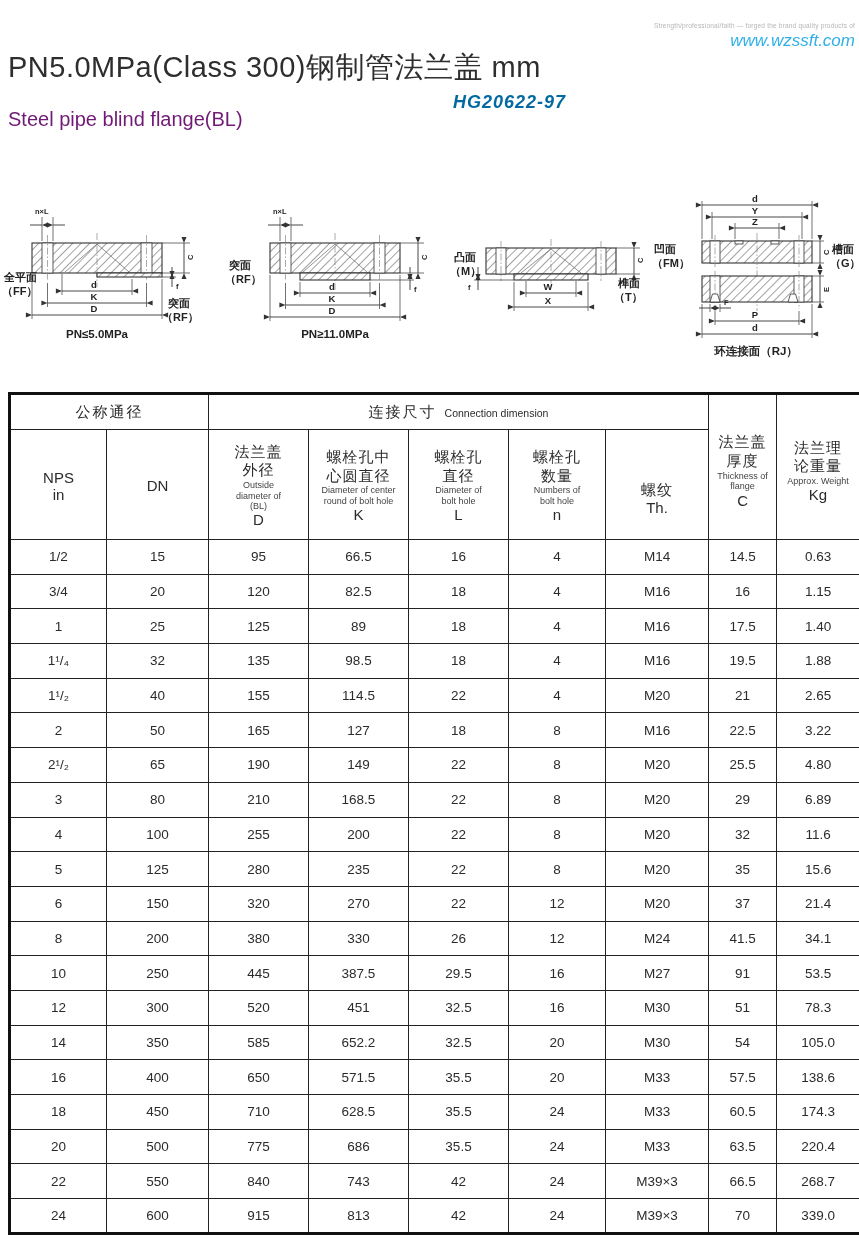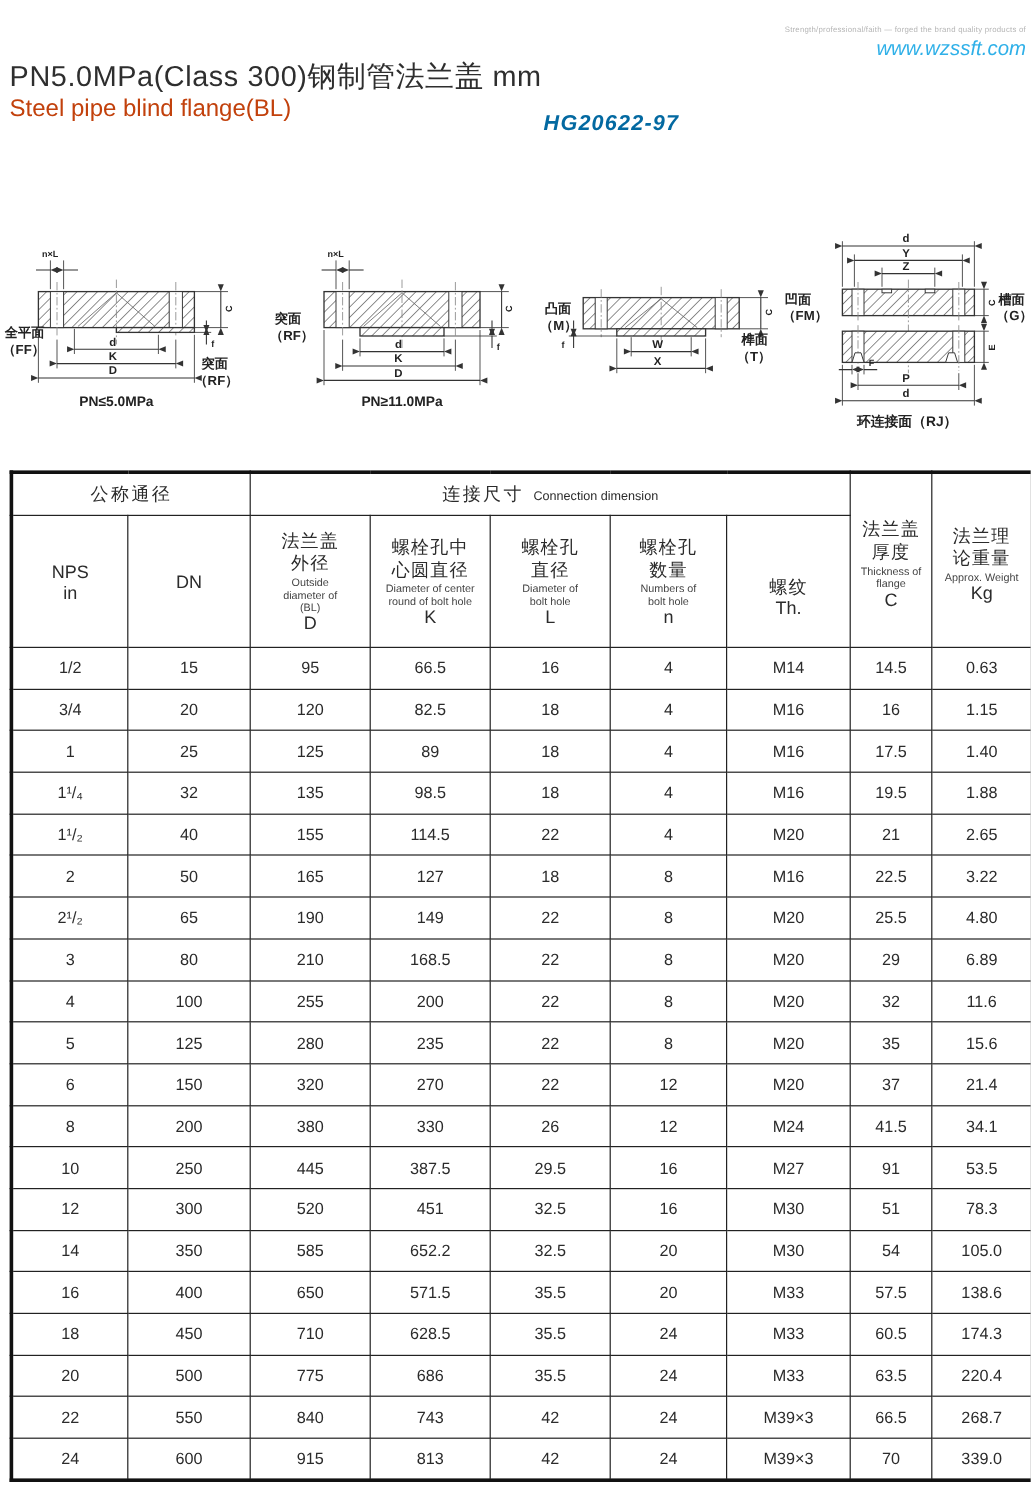--- a/index.html
+++ b/index.html
@@ -1,21 +1,21 @@
 <!DOCTYPE html>
 <html><head>
 <meta charset="utf-8">
 <style>
   html,body{margin:0;padding:0;background:#fff;}
   .page{position:relative;width:859px;height:1251px;background:#fff;overflow:hidden;
         font-family:"Liberation Sans","DejaVu Sans",sans-serif;color:#2b2b2b;margin-top:20px;}
   .tagline{position:absolute;top:2px;right:4px;font-size:6.5px;color:#b5b5b5;letter-spacing:.2px;}
   .website{position:absolute;top:11px;right:4px;font-size:17px;font-style:italic;color:#2fb0e8;font-weight:500;}
-  .title{position:absolute;left:8px;top:28px;font-size:24px;font-weight:500;color:#2e2e2e;letter-spacing:.5px;white-space:nowrap;}
-  .subtitle{position:absolute;left:8px;top:60px;font-size:20px;color:#c2410c;}
+  .title{position:absolute;left:8px;top:28px;font-size:29px;font-weight:500;color:#2e2e2e;letter-spacing:.5px;white-space:nowrap;}
+  .subtitle{position:absolute;left:8px;top:88px;font-size:20px;color:#701a75;}
   .standard{position:absolute;left:453px;top:72px;font-size:18px;font-weight:700;font-style:italic;color:#0369a1;letter-spacing:1px;}
   .pageno{position:absolute;top:1284px;right:13px;font-size:20px;color:#4d7c0f;}
   .diag{position:absolute;}
   svg text{font-family:"Liberation Sans","DejaVu Sans",sans-serif;}
   .ol{fill:url(#hp);stroke:#333;stroke-width:1.1;}
   .ws{fill:#fff;stroke:#333;stroke-width:.8;}
   .cl{stroke:#888;stroke-width:.7;stroke-dasharray:7 2 1.5 2;fill:none;}
   .ch{stroke:#666;stroke-width:.7;}
   .ext{stroke:#333;stroke-width:.7;}
   .dim{stroke:#333;stroke-width:.9;}

